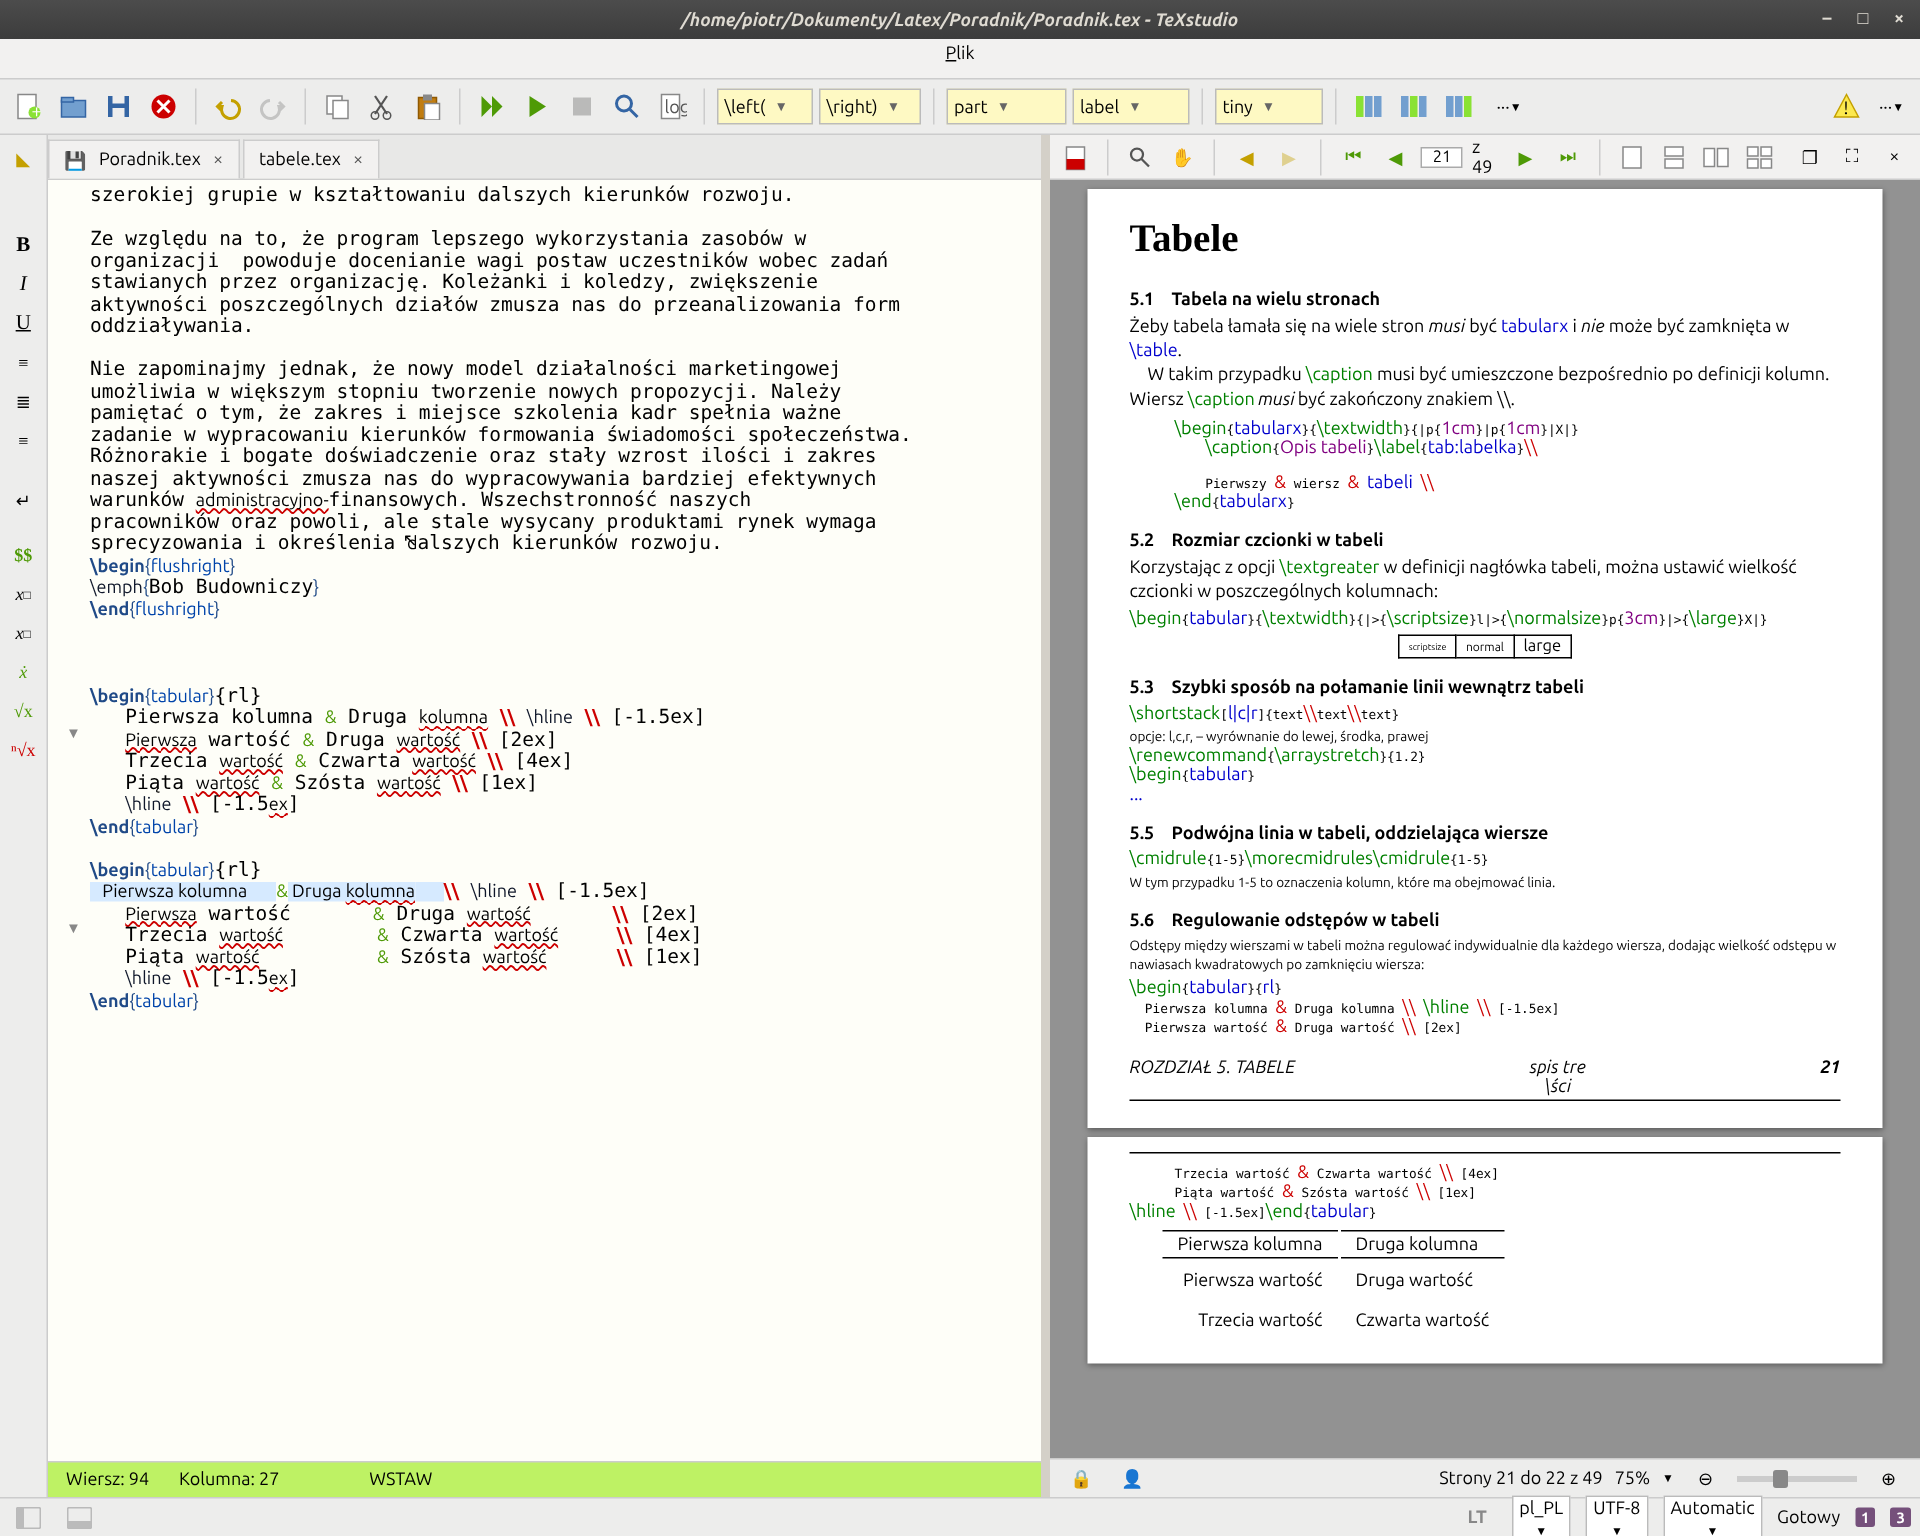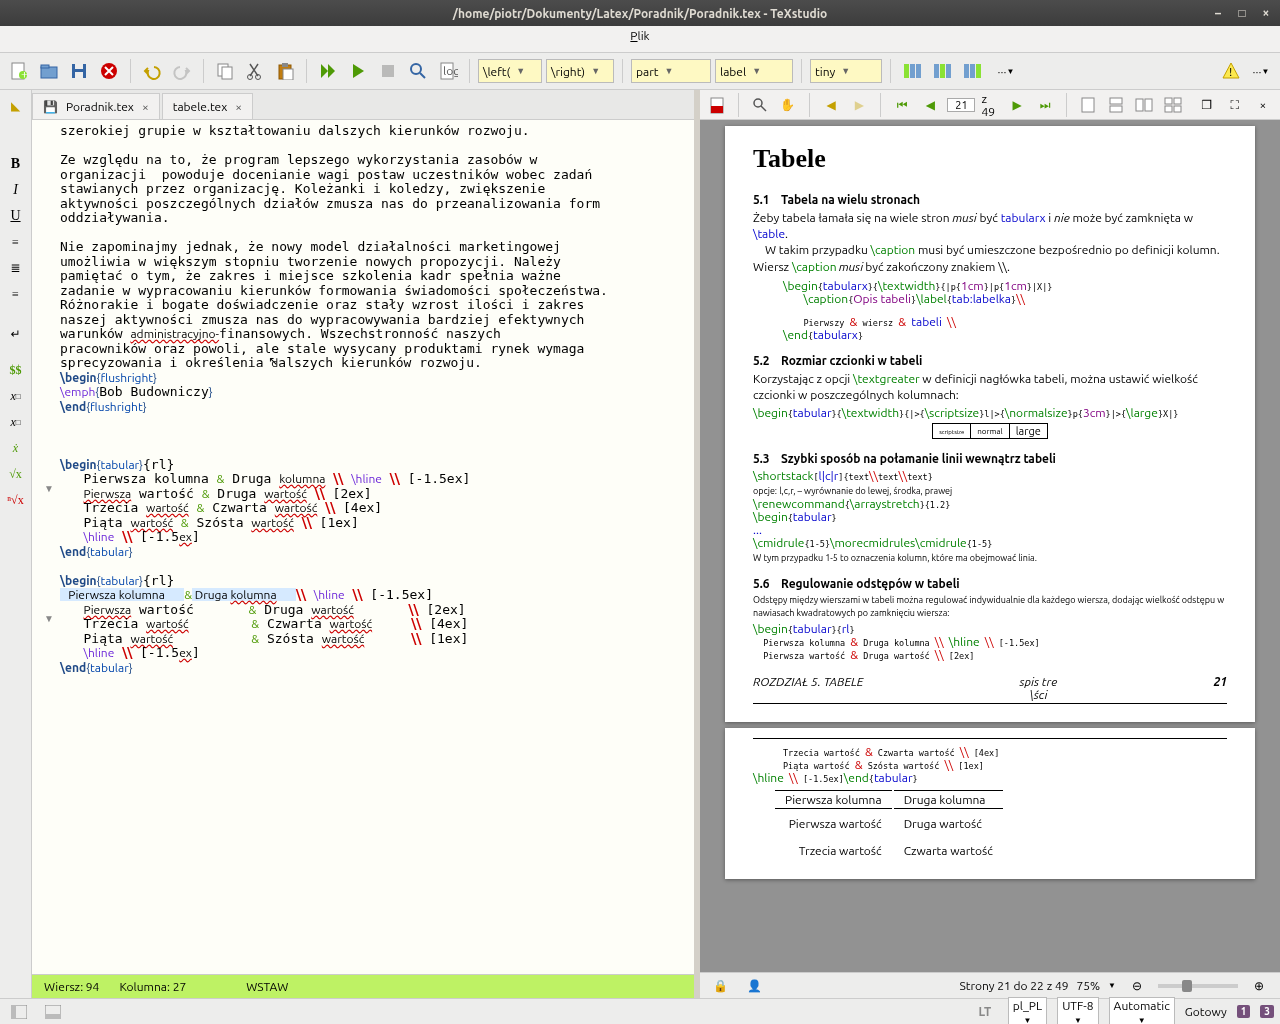--- a/index.html
+++ b/index.html
@@ -1,18 +1,18 @@
 <!DOCTYPE html>
 <html><head>
 <meta charset="utf-8">
 <style>
 * { margin:0; padding:0; box-sizing:border-box; font-family:"Ubuntu","Segoe UI",sans-serif; font-size:12px; }
 body { background:#f2f1f0; width:1280px; height:1024px; overflow:hidden; display:flex; flex-direction:column; }
 .titlebar { height:26px; background:linear-gradient(#4c4c4c,#3c3c3c); color:#dfdbd2; display:flex; align-items:center; position:relative; font-weight:bold; }
-.titlebar .title { margin:0 auto; }
+.titlebar .title { margin:0 auto; font-style:italic; }
 .titlebar .winbtns { position:absolute; right:6px; display:flex; gap:8px; }
 .winbtn { width:16px; height:16px; color:#dfdbd2; cursor:pointer; text-align:center; line-height:16px; }
 .menubar { height:26px; background:#f2f1f0; display:flex; align-items:center; padding:0 8px; gap:4px;flex-direction:column; }
 .menuitem { padding:3px 8px; cursor:pointer; }
 .menuitem u { text-decoration:underline; }
 .toolbar1 { height:38px; background:#ededec; border-top:1px solid #ccc; border-bottom:1px solid #ccc; display:flex; align-items:center; padding:0 6px; gap:4px; }
 .tbtn { width:26px; height:26px; display:flex; align-items:center; justify-content:center; cursor:pointer; border-radius:2px; }
 .sep { width:1px; height:24px; background:#ccc; margin:0 4px; }
 .combo { height:24px; border:1px solid #bbb; background:#fef9c3; display:flex; align-items:center; padding:4px 4px; gap:6px; font-size:11px; }
 .combo .arrow { font-size:9px; color:#666; }
@@ -23,21 +23,21 @@
 .liconbtn.ital { font-style:italic; font-family:serif; font-size:14px; }
 .liconbtn.under { text-decoration:underline; font-family:serif; font-size:14px; }
 .editorpane { flex:1; display:flex; flex-direction:column; background:#fff; min-width:0; }
 .tabs { height:30px; display:flex; align-items:flex-end; background:#e8e8e7; border-bottom:1px solid #ccc; }
 .tab { height:26px; padding:0 10px; display:flex; align-items:center; gap:8px; background:#f2f1f0; border:1px solid #ccc; border-bottom:none; margin-right:2px; cursor:pointer; }
 .tab .diskicon { color:#3465a4; }
 .tab .close { color:#555; cursor:pointer; }
 .code { flex:1; background:#fefef8; font-family:"DejaVu Sans Mono",monospace; font-size:13px; line-height:14.5px; padding:4px 6px 4px 28px; white-space:pre; overflow:hidden; position:relative; }
 .code .fold { position:absolute; left:12px; color:#888; font-size:10px; }
 .tk-blue { color:#204a87; font-weight:bold; }
-.tk-cmd { color:#6d28d9; }
+.tk-cmd { color:#0f172a; }
 .tk-darkblue { color:#0044aa; }
 .tk-green { color:#4e9a06; }
 .tk-red { color:#cc0000; font-weight:bold; }
 .tk-brace { color:#204a87; }
 .wavy { text-decoration:underline wavy #cc0000; text-decoration-skip-ink:none; }
 .hl { background:#d6eaff; }
 .statusbar { height:24px; background:#bef264; border-top:1px solid #ccc; display:flex; align-items:center; padding:0 12px; gap:20px; font-size:11px; }
 .splitter { width:6px; background:#d4d0c8; cursor:col-resize; }
 .previewpane { width:580px; display:flex; flex-direction:column; background:#f2f1f0; }
 .ptoolbar { height:30px; display:flex; align-items:center; padding:0 6px; gap:6px; border-bottom:1px solid #ccc; }
@@ -394,20 +394,21 @@
                 <td style="font-size:6px">scriptsize</td>
                 <td>normal</td>
                 <td style="font-size:11px">large</td>
               </tr>
             </tbody>
           </table>
         <h2><span class="secnum">5.3</span><span>Szybki sposób na połamanie linii wewnątrz tabeli</span></h2>
         <div class="codeln"><span class="cg">\shortstack</span>[<span class="cb">l|c|r</span>]{text<span class="cr">\\</span>text<span class="cr">\\</span>text}</div>
         <p style="margin-top:3px">opcje: l,c,r, – wyrównanie do lewej, środka, prawej</p>
         <div class="codeln"><span class="cg">\renewcommand</span>{<span class="cg">\arraystretch</span>}{1.2}<br><span class="cg">\begin</span>{<span class="cb">tabular</span>}<br><span class="cb">...</span></div>
+        <h2><span class="secnum">5.5</span><span>Podwójna linia w tabeli, oddzielająca wiersze</span></h2>
         <div class="codeln"><span class="cg">\cmidrule</span>{1-5}<span class="cg">\morecmidrules\cmidrule</span>{1-5}</div>
         <p style="margin-top:3px">W tym przypadku 1-5 to oznaczenia kolumn, które ma obejmować linia.</p>
         <h2><span class="secnum">5.6</span><span>Regulowanie odstępów w tabeli</span></h2>
         <p>Odstępy między wierszami w tabeli można regulować indywidualnie dla każdego wiersza, dodając wielkość odstępu w nawiasach kwadratowych po zamknięciu wiersza:</p>
         <div class="codeln" style="margin-top:3px"><span class="cg">\begin</span>{<span class="cb">tabular</span>}{<span class="cb">rl</span>}<br>&nbsp;&nbsp;Pierwsza kolumna <span class="cr">&amp;</span> Druga kolumna <span class="cr">\\</span> <span class="cg">\hline</span> <span class="cr">\\</span> [-1.5ex]<br>&nbsp;&nbsp;Pierwsza wartość <span class="cr">&amp;</span> Druga wartość <span class="cr">\\</span> [2ex]</div>
         <div style="display:flex;margin-top:14px;font-size:8px;font-style:italic">
           <span>ROZDZIAŁ 5.   TABELE</span>
           <span style="margin:0 auto;text-align:center"><span>spis tre</span><br><span>\ści</span></span>
           <b>21</b>
         </div>

